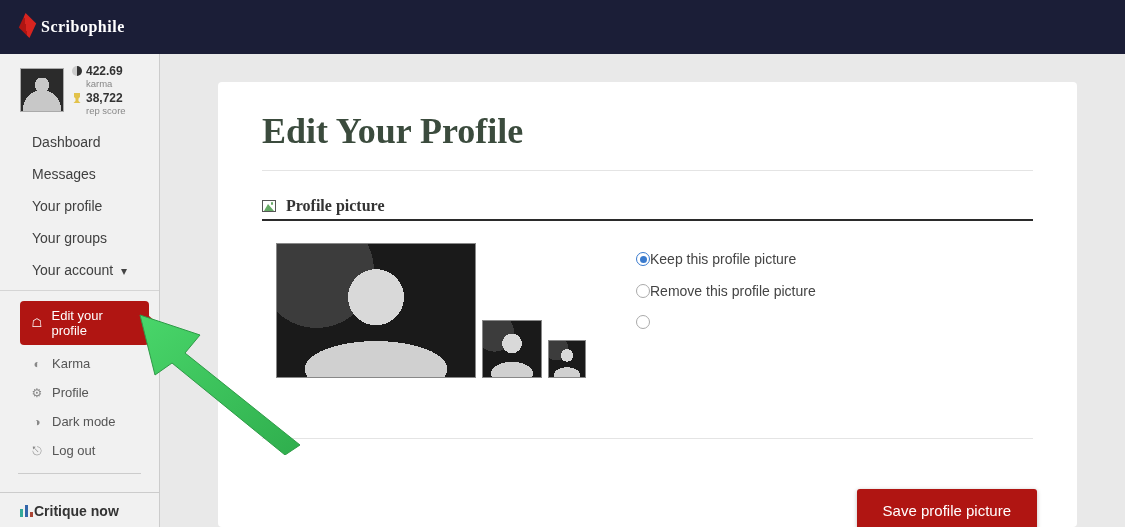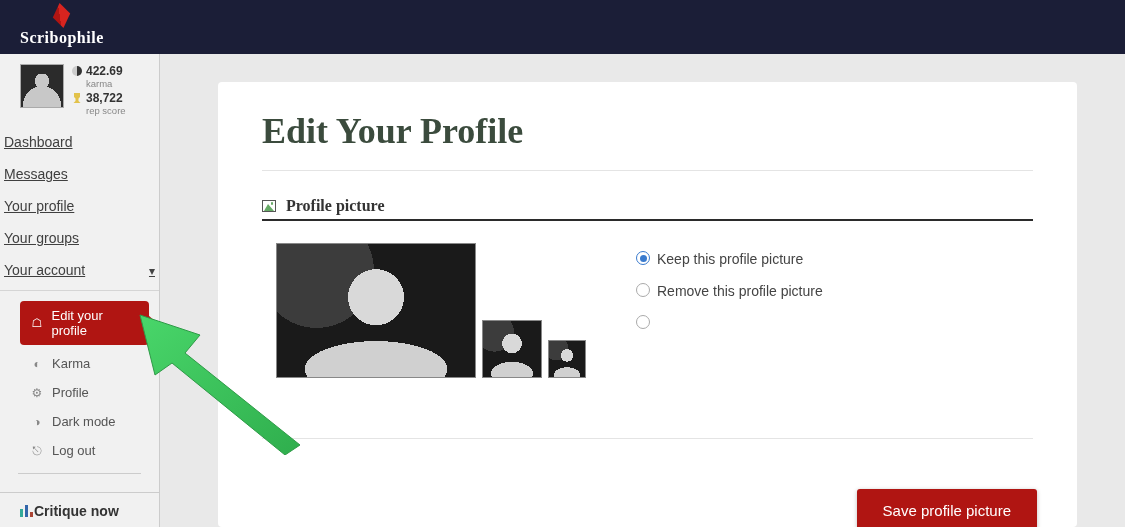--- a/index.html
+++ b/index.html
@@ -16,21 +16,21 @@
 
   
   .topbar {
     background: #1b1e37;
     height: 54px;
     display: flex;
     align-items: center;
     padding: 0 20px;
     color: #fff;
   }
-  .logo { display: flex; align-items: center; gap: 6px; flex-direction: column; }
+  .logo { display: flex; align-items: flex-start; gap: 6px; }
   .logo-mark {
     width: 15px; height: 15px;
     transform: rotate(45deg) skewX(20deg);
     background: linear-gradient(45deg, #b01512 40%, #d8241f 40%);
   }
   .logo-text {
     font-family: Georgia, 'Times New Roman', serif;
     font-weight: bold;
     font-size: 16px;
     letter-spacing: .5px;
@@ -47,44 +47,43 @@
     flex-direction: column;
     font-size: 14px;
     color: #444;
     position: relative;
     overflow: visible;
   }
   .profile-block {
     display: flex;
     gap: 8px;
     padding: 10px 8px 6px 20px;
-    align-items: flex-start;
+    align-items: center;
   }
   .avatar-sm {
     width: 44px; height: 44px;
     border: 1px solid #aaa;
     background: #777;
     background-image:
       radial-gradient(circle at 50% 38%, #c8c8c8 0 22%, transparent 22%),
       radial-gradient(circle at 50% 95%, #c8c8c8 0 42%, transparent 42%),
       linear-gradient(#2b2b2b,#2b2b2b);
   }
   .stats { display: flex; flex-direction: column; gap: 2px; font-size: 11px; }
   .stat-row { display: flex; align-items: center; gap: 4px; }
   .stat-val { font-weight: bold; font-size: 12px; color: #333; }
   .stat-lbl { font-size: 9.5px; color: #888; margin-top: -2px; margin-left: 14px; }
   .yin { width: 10px; height: 10px; border-radius: 50%; background: conic-gradient(#333 0 50%, #ccc 50% 100%); }
   .trophy { width: 10px; height: 10px; background: #e2c24a; clip-path: polygon(20% 0,80% 0,80% 40%,65% 55%,65% 80%,85% 100%,15% 100%,35% 80%,35% 55%,20% 40%); }
 
   .nav { padding: 4px 0; }
   .nav-item {
-    padding: 8px 4px;
+    padding: 8px 32px;
     cursor: pointer;
     color: #404040;
-    text-decoration: underline;
   }
   .nav-item.expandable { display: flex; justify-content: space-between; align-items: flex-end; }
   .chev { font-size: 12px; color: #444; }
 
   .subnav { border-top: 1px solid #d5d5d5; padding-top: 6px; font-size: 13px; position: relative; }
   .sub-item {
     display: flex; align-items: center; gap: 8px;
     padding: 7px 12px 7px 30px;
     cursor: pointer;
     color: #555;
@@ -176,21 +175,21 @@
       radial-gradient(circle at 50% 40%, #d9d9d9 0 22%, transparent 22%),
       radial-gradient(ellipse 60% 35% at 50% 94%, #d0d0d0 0 60%, transparent 60%),
       radial-gradient(circle at 20% 20%, rgba(255,255,255,.15) 0 30%, transparent 30%);
   }
   .pic.large { width: 200px; height: 135px; }
   .pic.med   { width: 60px;  height: 58px; }
   .pic.small { width: 38px;  height: 38px; }
 
   .options { flex: 1; padding-top: 0; font-size: 14px; color: #444; }
   .opt {
-    display: flex; align-items: flex-start; gap: 7px;
+    display: flex; align-items: center; gap: 0;
     padding: 8px 0;
   }
   .radio {
     width: 14px; height: 14px; border-radius: 50%;
     border: 1.5px solid #3a7bce; display: inline-flex;
     align-items: center; justify-content: center;
   }
   .radio.unchecked { border-color: #aaa; }
   .radio .dot { width: 7px; height: 7px; border-radius: 50%; background: #3a7bce; }
 

